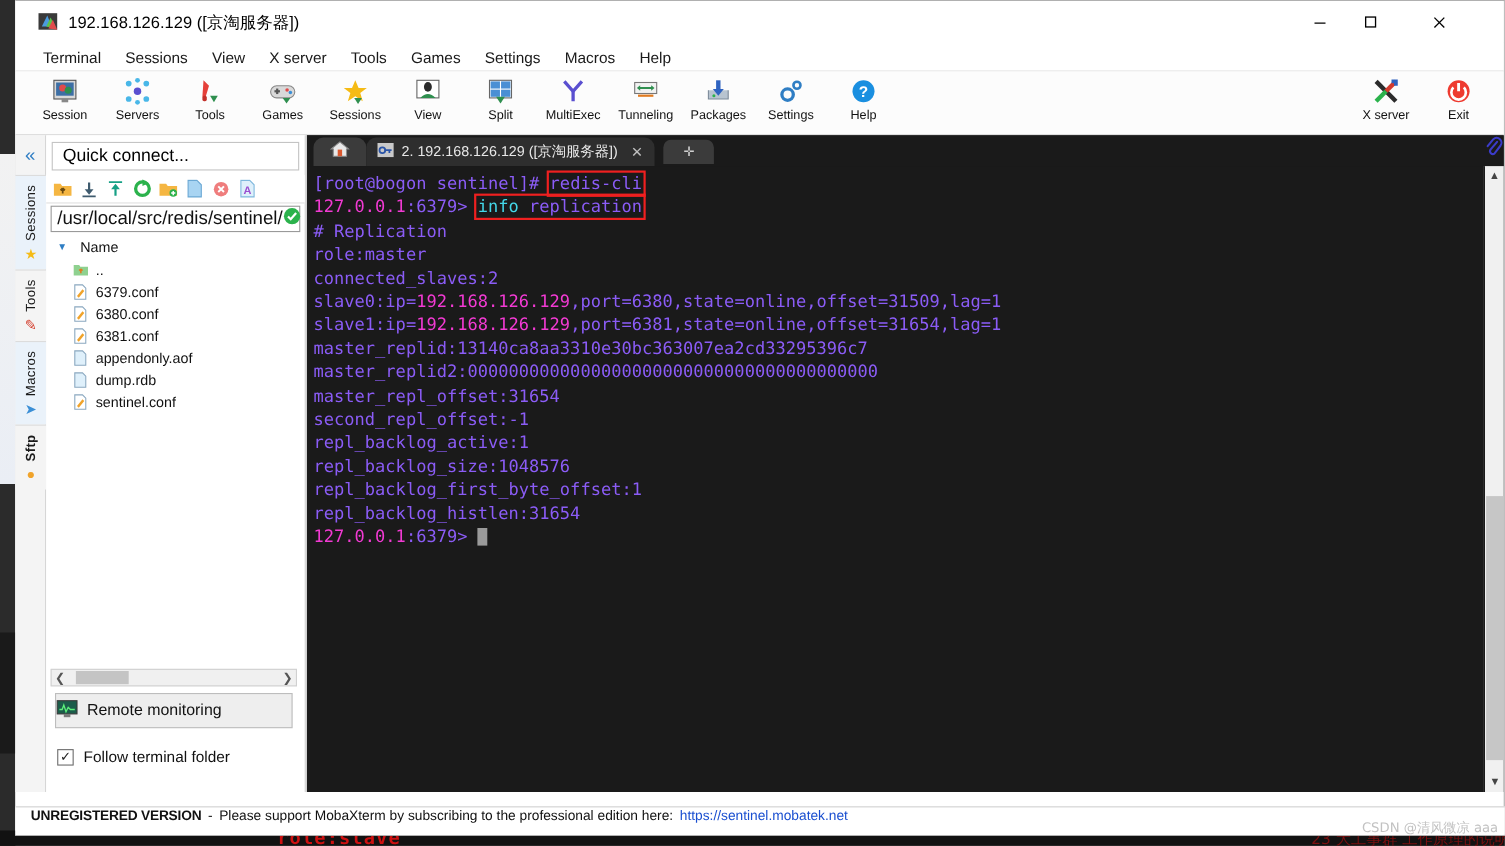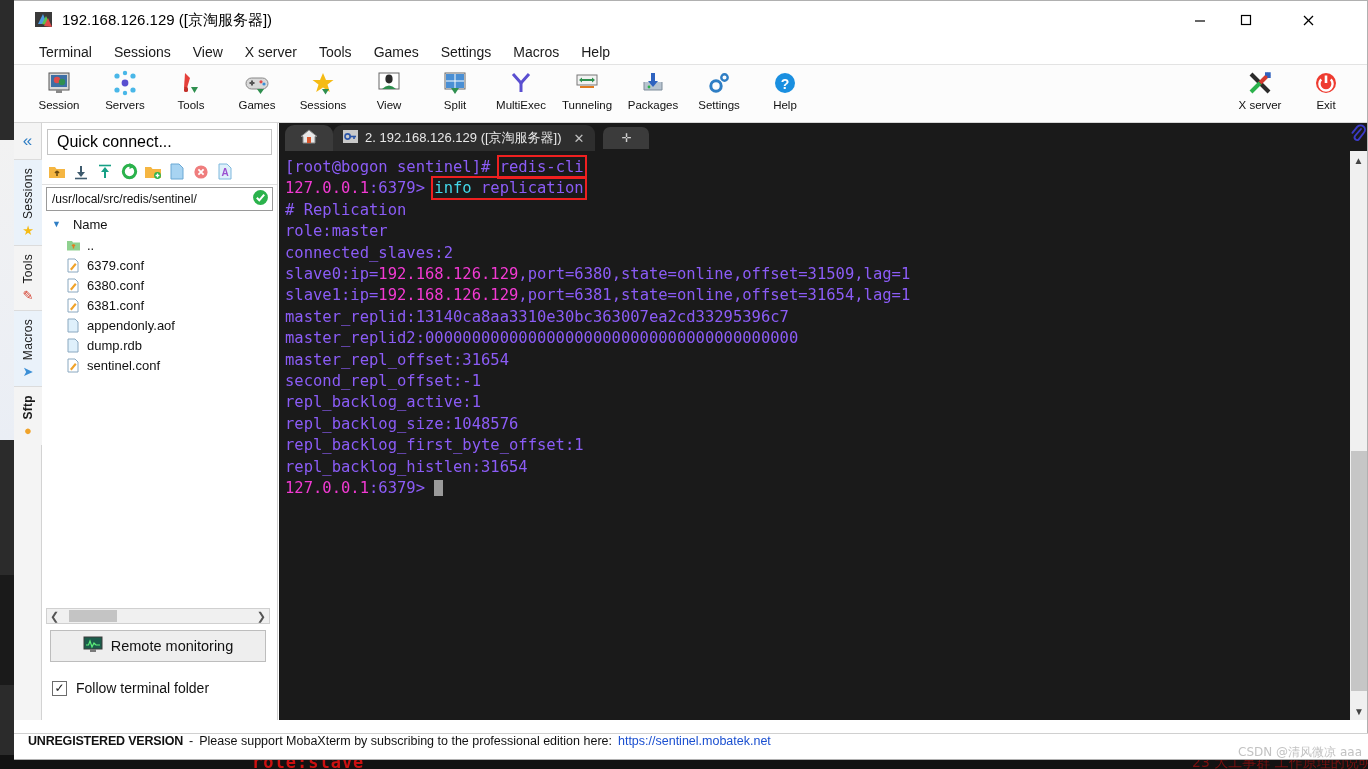--- a/index.html
+++ b/index.html
@@ -68,36 +68,36 @@
   #sidebar { position:absolute; left:28px; top:0; width:236px; height:597px;
     background:#ffffff; border-right:1px solid #cfcfcf; }
   #quickconnect { margin:6px 5px 4px 5px; height:26px; border:1px solid #c4c4c4;
     background:#fff; display:flex; align-items:center; padding-left:9px; }
   #quickconnect span { color:#000000; font-size:16px; }
   #fb-toolbar { height:26px; background:#ffffff; display:flex; align-items:center;
     gap:2px; padding:0 4px; border-bottom:1px solid #e0e0e0; }
   .fbi { width:22px; height:22px; display:flex; align-items:center; justify-content:center; cursor:default; }
   #path-row { height:24px; margin:2px 4px; border:1px solid #9a9a9a;
     display:flex; align-items:center; justify-content:space-between; padding:0 3px 0 5px; background:#fff; }
-  #path-text { font-size:12px; color:#111; }
+  #path-text { font-size:17px; color:#111; }
   #file-header { display:flex; align-items:center; height:22px; padding-left:10px;
     font-size:13px; color:#111; }
   #file-header .caret { color:#2f7ec4; font-size:9px; margin-right:12px; }
   .file-row { display:flex; align-items:center; height:20px; padding-left:22px;
     font-size:13px; color:#111; cursor:default; }
   .file-row .fico { width:18px; height:16px; margin-right:5px; display:flex;
     align-items:center; justify-content:center; }
   #hscroll { position:absolute; left:4px; bottom:96px; width:224px; height:16px;
     background:#f0f0f0; border:1px solid #d0d0d0; display:flex; align-items:center;
     justify-content:space-between; }
   #hscroll .arr { font-size:11px; color:#555; padding:0 3px; }
   #hthumb { position:absolute; left:22px; top:1px; width:48px; height:12px; background:#c4c4c4; }
   #remote-btn { position:absolute; left:8px; bottom:58px; width:216px; height:32px;
     background:#eeeeee; border:1px solid #bdbdbd; display:flex; align-items:center;
-    justify-content:center; gap:8px; font-size:14.5px; color:#111; cursor:default; }
+    gap:8px; font-size:14.5px; color:#111; cursor:default; }
   #follow-row { position:absolute; left:10px; bottom:24px; display:flex;
     align-items:center; gap:9px; font-size:14px; color:#111; cursor:default; }
   #follow-box { width:15px; height:15px; border:1px solid #6c6c6c; background:#fff;
     display:flex; align-items:center; justify-content:center; font-size:12px; color:#222; }
 
   
   #term-area { position:absolute; left:265px; top:0; right:0; height:597px; background:#1a1a1a; }
   #tabstrip { height:28px; background:#1a1a1a; display:flex; align-items:flex-end; padding-left:6px; }
   .tab { height:26px; display:flex; align-items:center; border-top-left-radius:9px;
     border-top-right-radius:9px; cursor:default; }

